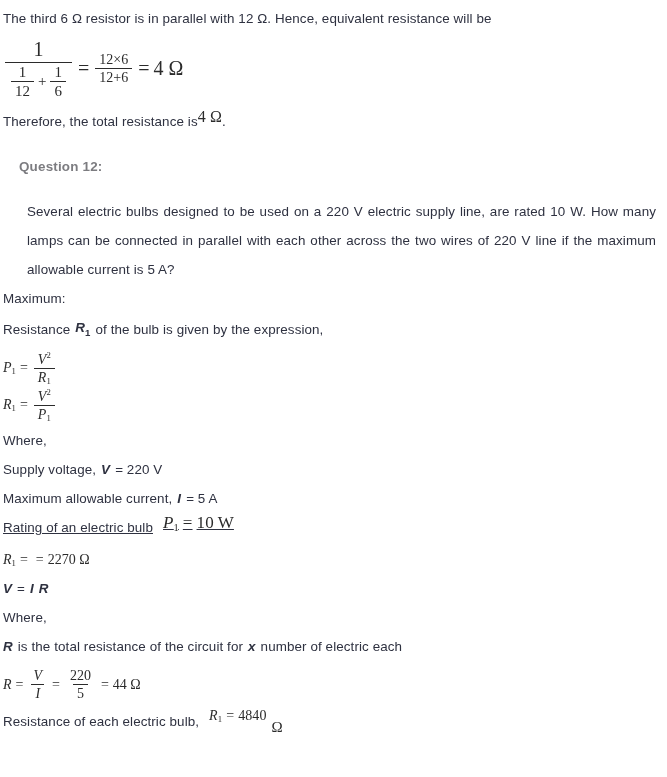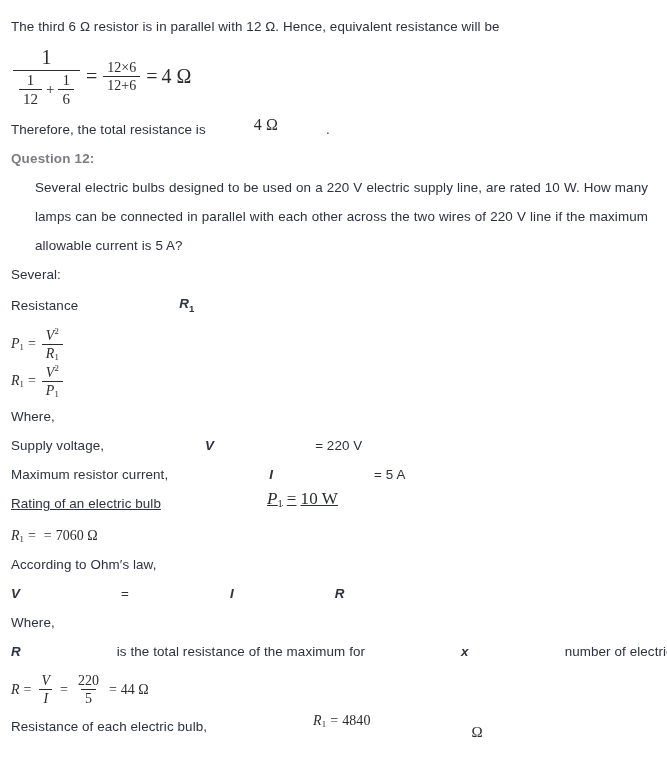--- a/index.html
+++ b/index.html
@@ -12,21 +12,21 @@
     height: 777px;
     overflow: hidden;
     font-family: "Liberation Sans", sans-serif;
     color: #2e3140;
     -webkit-font-smoothing: antialiased;
   }
   .page {
     position: relative;
     width: 667px;
     height: 777px;
-    padding: 8px;
+    padding: 0;
     box-sizing: border-box;
   }
   .content {
     padding: 4px 11px 0 3px;
   }
 
   
   .para {
     font-size: 13.4px;
     line-height: 29px;
@@ -48,21 +48,21 @@
     color: #2e3140;
     margin: 0;
     white-space: nowrap;
     letter-spacing: 0.1px;
   }
   .qhead {
     font-size: 13.4px;
     line-height: 29px;
     font-weight: bold;
     color: #7c7c80;
-    margin: 0;
+    margin: 16px;
     letter-spacing: 0.2px;
   }
   .bi {
     font-weight: bold;
     font-style: italic;
   }
   .bi sub {
     font-size: 0.72em;
     font-weight: bold;
     font-style: normal;
@@ -136,21 +136,20 @@
     font-style: italic;
     color: #2b2b2b;
     white-space: nowrap;
   }
   .inline-math .up { font-style: normal; }
 
   .row-flex {
     display: flex;
     align-items: center;
     white-space: nowrap;
-    gap: 48px;
   }
   .row-flex .txt {
     font-size: 13.4px;
     color: #2e3140;
     letter-spacing: 0.1px;
   }
   .spacer-sm { width: 10px; display: inline-block; }
   .spacer-xs { width: 5px; display: inline-block; }
 
   
@@ -208,27 +207,28 @@
       <span class="inline-math raised" style="font-size:16px;">
         <span class="up">4 Ω</span>
       </span>
       <span class="txt">.</span>
     </div>
 
     <p class="qhead">Question 12:</p>
 
     <p class="para justify two-line">Several electric bulbs designed to be used on a 220 V electric supply line, are rated 10 W. How many lamps can be connected in parallel with each other across the two wires of 220 V line if the maximum allowable current is 5 A?</p>
 
-    <p class="line">Several:</p>
+    <p class="line">Maximum:</p>
 
     <div class="row-flex line">
       <span class="txt">Resistance</span>
       <span class="spacer-xs"></span>
       <span class="txt bi"><span>R</span><sub>1</sub></span>
       <span class="spacer-xs"></span>
+      <span class="txt">of the bulb is given by the expression,</span>
     </div>
 
     <div class="mathblock" style="padding-top:5px;padding-bottom:2px;">
       <span class="math m18">
         <span><span>P</span><sub>1</sub></span>
         <span class="op up">=</span>
         <span class="frac">
           <span class="num"><span>V</span><sup>2</sup></span>
           <span class="den"><span>R</span><sub>1</sub></span>
         </span>
@@ -250,21 +250,21 @@
 
     <div class="row-flex line">
       <span class="txt">Supply voltage,</span>
       <span class="spacer-xs"></span>
       <span class="txt bi">V</span>
       <span class="spacer-xs"></span>
       <span class="txt">= 220 V</span>
     </div>
 
     <div class="row-flex line">
-      <span class="txt">Maximum resistor current,</span>
+      <span class="txt">Maximum allowable current,</span>
       <span class="spacer-xs"></span>
       <span class="txt bi">I</span>
       <span class="spacer-xs"></span>
       <span class="txt">= 5 A</span>
     </div>
 
     <div class="row-flex line" style="align-items:flex-end;text-decoration:underline;">
       <span class="txt">Rating of an electric bulb</span>
       <span class="spacer-sm"></span>
       <span class="math m17 raised">
@@ -272,42 +272,41 @@
         <span class="op up">=</span>
         <span class="up">10 W</span>
       </span>
     </div>
 
     <div class="mathblock" style="padding-top:8px;padding-bottom:6px;">
       <span class="math m18">
         <span><span>R</span><sub>1</sub></span>
         <span class="op up">=</span>
         <span class="op up">=</span>
-        <span class="up">7060 Ω</span>
-      </span>
-    </div>
-
-    <p class="line">According to Ohm′s law,</p>
+        <span class="up">2270 Ω</span>
+      </span>
+    </div>
+
 
     <div class="row-flex line">
       <span class="txt bi">V</span>
       <span class="spacer-xs"></span>
       <span class="txt">=</span>
       <span class="spacer-xs"></span>
       <span class="txt bi">I</span>
       <span class="spacer-xs"></span>
       <span class="txt bi">R</span>
     </div>
 
     <p class="line">Where,</p>
 
     <div class="row-flex line">
       <span class="txt bi">R</span>
       <span class="spacer-xs"></span>
-      <span class="txt">is the total resistance of the maximum for</span>
+      <span class="txt">is the total resistance of the circuit for</span>
       <span class="spacer-xs"></span>
       <span class="txt bi">x</span>
       <span class="spacer-xs"></span>
       <span class="txt">number of electric each</span>
     </div>
 
     <div class="mathblock" style="padding-top:7px;padding-bottom:6px;">
       <span class="math m18">
         <span>R</span>
         <span class="op up">=</span>

